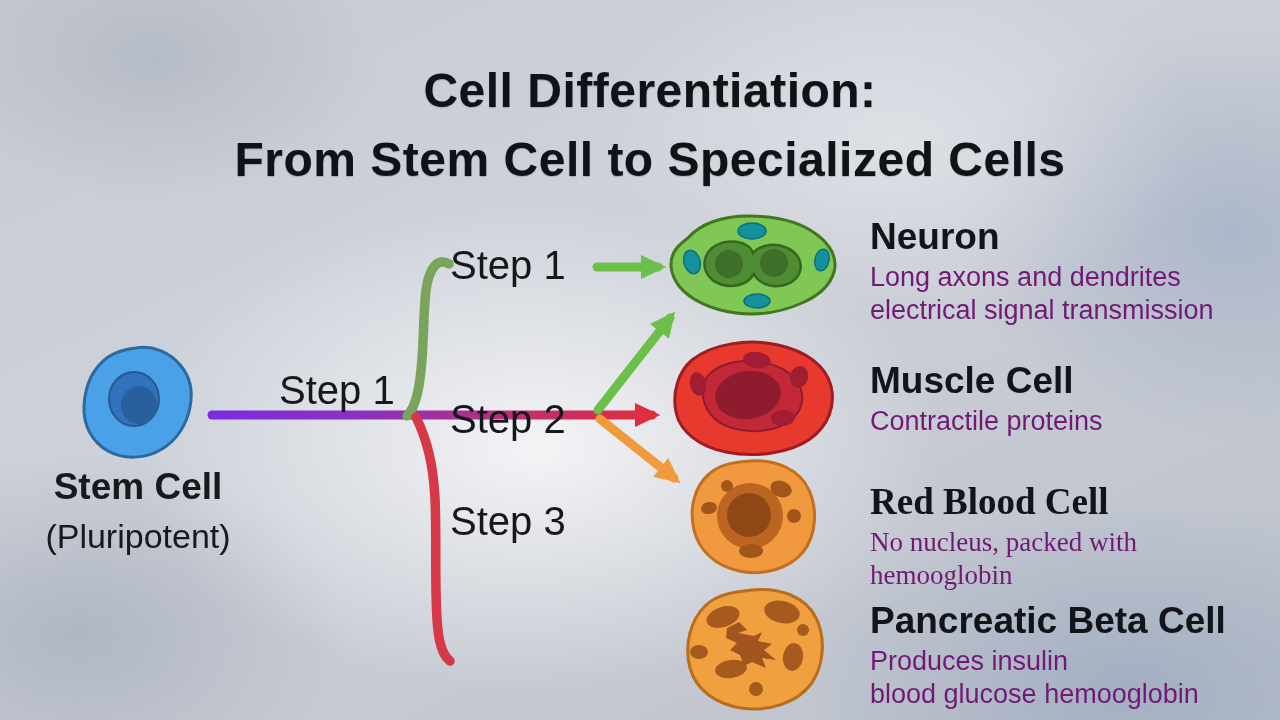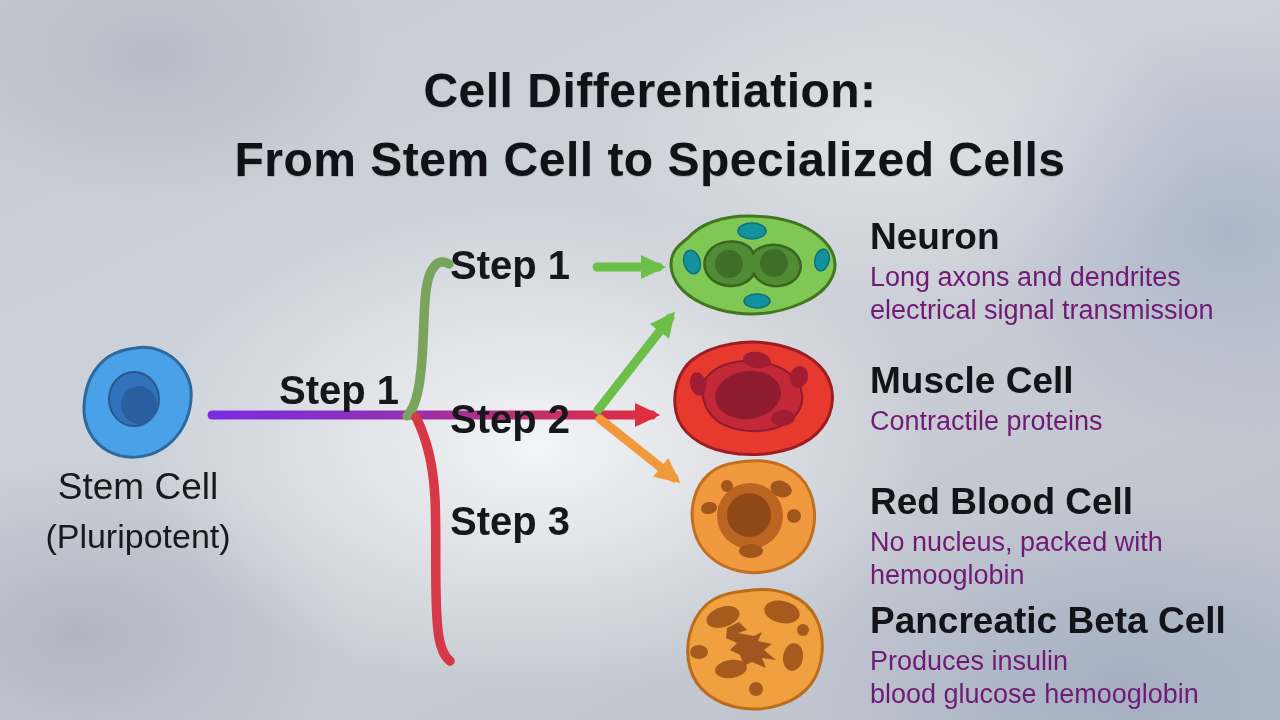--- a/index.html
+++ b/index.html
@@ -18,23 +18,23 @@
       radial-gradient(ellipse 380px 240px at 12% 8%, rgba(160,168,180,0.45), rgba(160,168,180,0) 60%),
       linear-gradient(155deg,#c6cad2 0%,#cdd1d9 35%,#c8ccd4 60%,#bac0ca 100%);
   }
   svg.diagram{position:absolute;left:0;top:0;}
   .txt{position:absolute;white-space:nowrap;}
   .title{
     left:10px;top:56px;width:1280px;text-align:center;
     font-size:48px;font-weight:700;line-height:1.44;letter-spacing:0.5px;color:#101217;
     text-shadow:0 1px 1px rgba(0,0,0,0.18);
   }
-  .step{font-size:40px;font-weight:700;line-height:1.2;color:#15171b;}
+  .step{font-size:40px;font-weight:400;line-height:1.2;color:#15171b;}
   .stem-label{left:7px;top:465px;width:262px;text-align:center;white-space:nowrap;}
-  .stem-label .l1{font-size:37px;font-weight:400;line-height:1.2;}
+  .stem-label .l1{font-size:37px;font-weight:700;line-height:1.2;}
   .stem-label .l2{font-size:34px;font-weight:400;line-height:1.2;margin-top:7px;}
   .cell-entry{left:870px;width:400px;}
   .cell-entry .name{font-size:37px;font-weight:700;line-height:1.22;color:#121419;}
   .cell-entry .desc{font-size:27px;font-weight:400;line-height:33px;margin-top:2px;color:#701a75;}
 </style>
 </head>
 <body>
 
 <div class="stage">
   <div class="bg"></div>
@@ -148,21 +148,21 @@
 
   <div class="txt cell-entry" style="top:214px;">
     <div class="name">Neuron</div>
     <div class="desc">Long axons and dendrites</div>
     <div class="desc" style="margin-top:0;">electrical signal transmission</div>
   </div>
   <div class="txt cell-entry" style="top:358px;">
     <div class="name">Muscle Cell</div>
     <div class="desc">Contractile proteins</div>
   </div>
-  <div class="txt cell-entry" style="top:479px;">
+  <div class="txt cell-entry" style="top:479px;font-family:Liberation Serif, serif;">
     <div class="name">Red Blood Cell</div>
     <div class="desc">No nucleus, packed with</div>
     <div class="desc" style="margin-top:0;">hemooglobin</div>
   </div>
   <div class="txt cell-entry" style="top:598px;">
     <div class="name">Pancreatic Beta Cell</div>
     <div class="desc">Produces insulin</div>
     <div class="desc" style="margin-top:0;">blood glucose hemooglobin</div>
   </div>
 </div>

